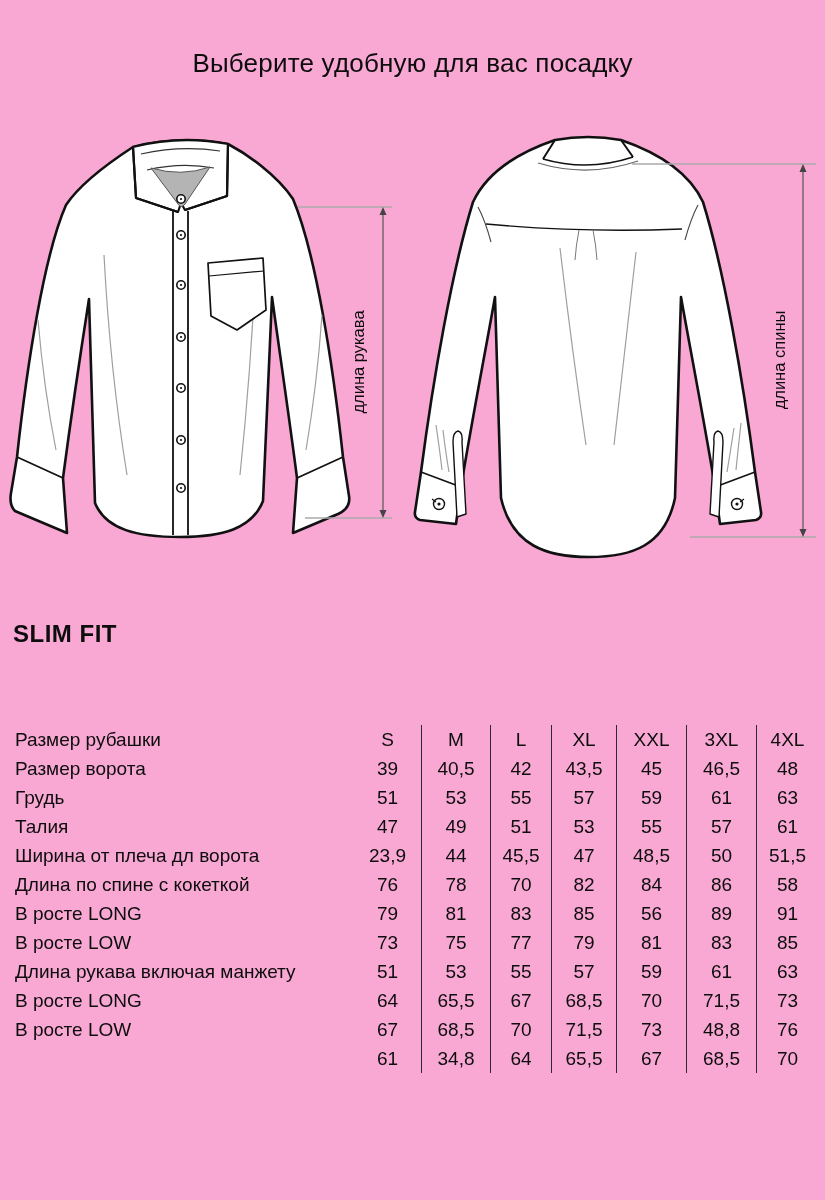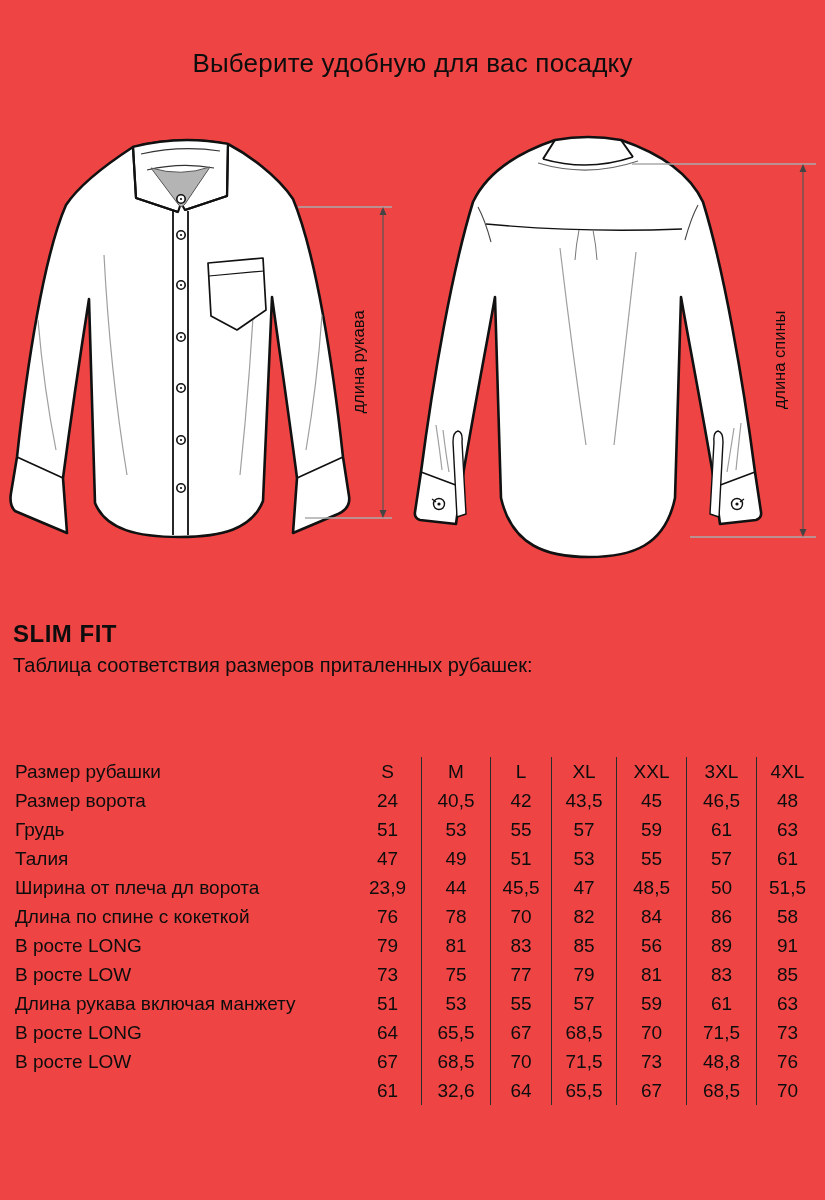--- a/index.html
+++ b/index.html
@@ -1,34 +1,34 @@
 <!DOCTYPE html>
 <html><head>
 <meta charset="utf-8">
 <style>
   html,body{margin:0;padding:0;background:#fff;}
   .page{
-    position:relative;width:825px;height:1200px;background:#ef4444;overflow:hidden;
+    position:relative;width:825px;height:1200px;background:#f9a8d4;overflow:hidden;
     font-family:"Liberation Sans",sans-serif;color:#0d0d0d;
   }
   .title{
     position:absolute;top:48px;left:0;width:825px;text-align:center;
     font-size:26px;font-weight:400;letter-spacing:.2px;
   }
   .fig{position:absolute;top:120px;}
   .fig.front{left:0;}
   .fig.back{left:412px;}
   .fit-heading{
     position:absolute;left:13px;top:620px;font-size:24px;font-weight:700;letter-spacing:.5px;
   }
   .table-caption{
     position:absolute;left:13px;top:654px;font-size:20px;font-weight:400;
   }
   .size-table{
-    position:absolute;left:14px;top:757px;
+    position:absolute;left:14px;top:725px;
     display:grid;
     grid-template-columns:340px 67px 69px 61px 65px 70px 70px 62px;
     font-size:19px;line-height:29px;
   }
   .tr{display:contents;}
   .td{height:29px;text-align:center;white-space:nowrap;}
   .td.lbl{text-align:left;padding-left:1px;}
   .td.sep{border-left:1px solid #2b2b2b;}
   svg text{font-family:"Liberation Sans",sans-serif;fill:#0d0d0d;}
 </style>
@@ -139,37 +139,36 @@
         <path d="M220,44 H404" stroke="#aaaaaa" stroke-width="1.6"></path>
         <path d="M278,417 H404" stroke="#aaaaaa" stroke-width="1.6"></path>
         <path d="M391,47 V414" stroke="#555555" stroke-width="1.2"></path>
         <path d="M391,44 l-3.5,8 h7 Z M391,417 l-3.5,-8 h7 Z" fill="#444444"></path>
         <text transform="translate(373,240) rotate(-90)" text-anchor="middle" font-size="16.5">длина спины</text>
       </g>
     </svg>
   </div>
 
   <div class="fit-heading">SLIM FIT</div>
-  <div class="table-caption">Таблица соответствия размеров приталенных рубашек:</div>
 
   <div class="size-table">
     <div class="tr">
       <div class="td lbl">Размер рубашки</div>
       <div class="td">S</div>
       <div class="td sep">M</div>
       <div class="td sep">L</div>
       <div class="td sep">XL</div>
       <div class="td sep">XXL</div>
       <div class="td sep">3XL</div>
       <div class="td sep">4XL</div>
     </div>
 
     <div class="tr">
       <div class="td lbl">Размер ворота</div>
-      <div class="td">24</div>
+      <div class="td">39</div>
       <div class="td sep">40,5</div>
       <div class="td sep">42</div>
       <div class="td sep">43,5</div>
       <div class="td sep">45</div>
       <div class="td sep">46,5</div>
       <div class="td sep">48</div>
     </div>
 
     <div class="tr">
       <div class="td lbl">Грудь</div>
@@ -266,21 +265,21 @@
       <div class="td sep">70</div>
       <div class="td sep">71,5</div>
       <div class="td sep">73</div>
       <div class="td sep">48,8</div>
       <div class="td sep">76</div>
     </div>
 
     <div class="tr">
       <div class="td lbl"></div>
       <div class="td">61</div>
-      <div class="td sep">32,6</div>
+      <div class="td sep">34,8</div>
       <div class="td sep">64</div>
       <div class="td sep">65,5</div>
       <div class="td sep">67</div>
       <div class="td sep">68,5</div>
       <div class="td sep">70</div>
     </div>
   </div>
 
 </div>
 

